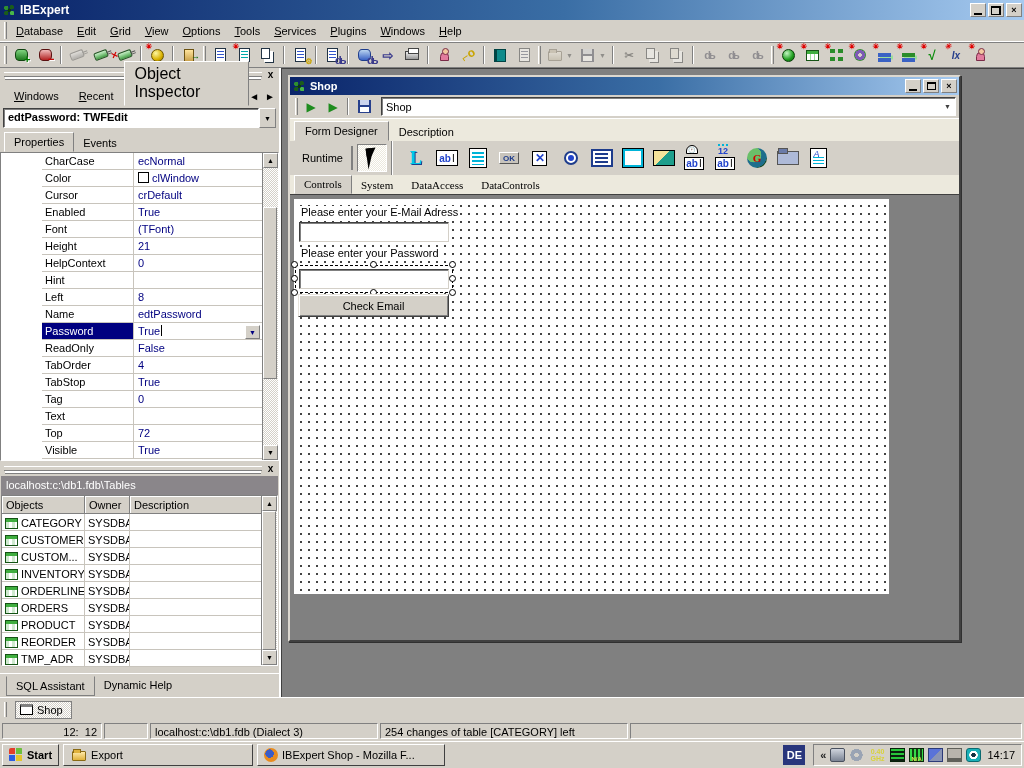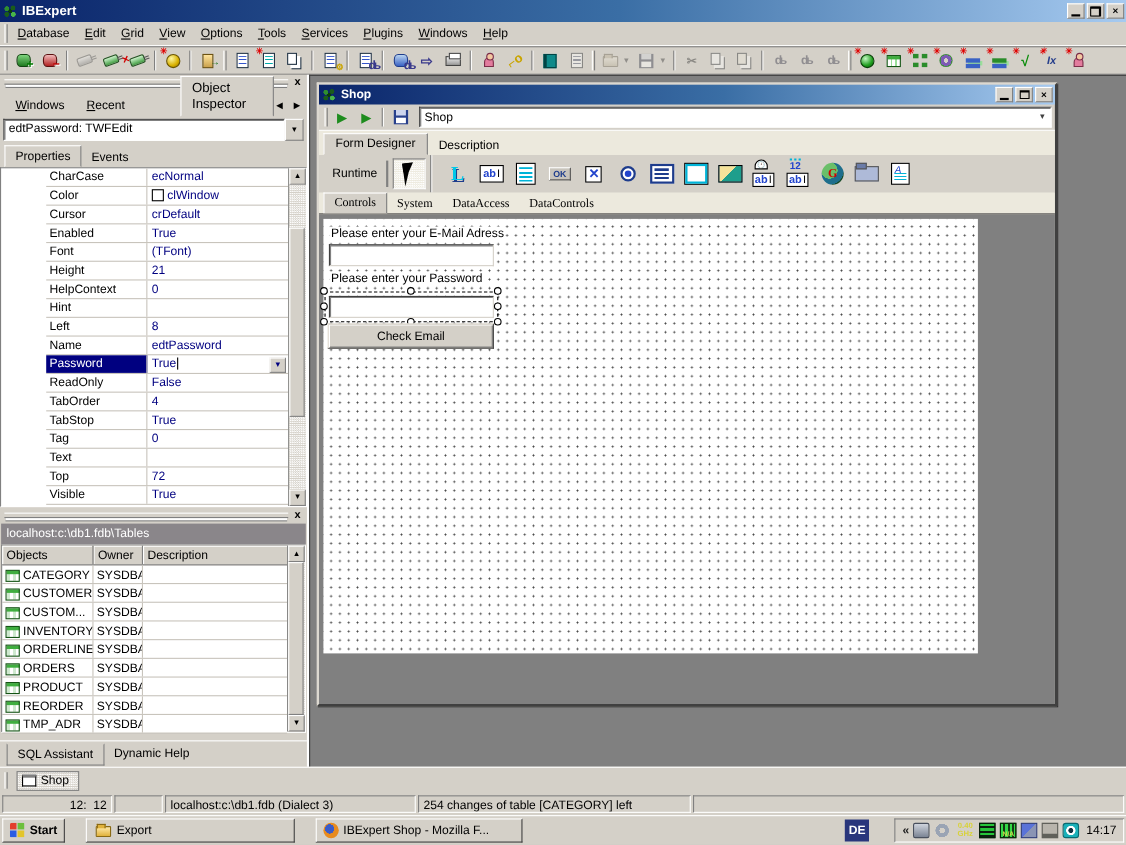--- a/index.html
+++ b/index.html
@@ -91,23 +91,23 @@
 
   
   .dock { width:281px; height:629px; background:#d4d0c8; border-right:2px solid #fff; display:flex; flex-direction:column; position:relative; }
   .grip-row { height:12px; display:flex; align-items:center; padding:0 2px; }
   .grip-lines { flex:1; height:5px; border-top:1px solid #fff; border-bottom:1px solid #808080; margin:0 2px;
     box-shadow:0 3px 0 -1px #fff, 0 4px 0 -1px #808080; }
   .x-btn { width:13px; height:12px; display:flex; align-items:center; justify-content:center; font-size:10px; font-weight:bold; color:#000; }
   .dock-tabs { height:26px; display:flex; align-items:flex-end; padding:0 4px; }
   .dtab { padding:3px 10px 4px; color:#000; }
   .dtab.flat::first-letter { text-decoration:underline; }
-  .dtab.active { border:1px solid; border-color:#fff #808080 transparent #fff; background:#d4d0c8; font-size:12px;margin-left:40px; }
+  .dtab.active { border:1px solid; border-color:#fff #808080 transparent #fff; background:#d4d0c8; font-size:16px; }
   .dtab-arrows { margin-left:auto; display:flex; gap:6px; font-size:10px; padding-bottom:4px; }
-  .combo { margin:2px 3px; height:20px; display:flex; }
+  .combo { margin:2px 3px; height:20px; display:flex;font-weight:bold; }
   .combo .cfield { flex:1; background:#fff; border:1px solid; border-color:#404040 #fff #fff #404040; box-shadow:inset 1px 1px 0 #808080; padding:2px 4px; }
   .combo .cbtn { width:17px; display:flex; align-items:center; justify-content:center; font-size:7px; }
   .insp-tabs { height:22px; display:flex; align-items:flex-end; padding:4px 4px 0; }
   .itab { padding:3px 9px; }
   .itab.active { border:1px solid; border-color:#fff #808080 transparent #fff; }
 
   .propgrid { height:309px; display:flex; border:1px solid; border-color:#808080 #fff #fff #808080; background:#fff; }
   .prows { flex:1; overflow:hidden;padding-left:41px; }
   .prow { height:17px; display:flex; border-bottom:1px solid #c8c4bc; }
   .pname { width:92px; padding:2px 2px 0 3px; border-right:1px solid #c8c4bc; white-space:nowrap; overflow:hidden; }
@@ -207,21 +207,21 @@
   
   .windowbar { position:absolute; left:0; top:697px; width:1024px; height:24px; border-top:1px solid #fff; display:flex; align-items:center; padding:2px 2px; }
   .shoptab { margin-left:6px; height:18px; display:flex; align-items:center; gap:4px; padding:0 8px 0 4px;
     border:1px solid #808080; background:repeating-conic-gradient(#fff 0 25%, #d4d0c8 0 50%) 0 0/2px 2px; }
   .wicon { width:13px; height:11px; background:#fff; border:1px solid #000; border-top:3px solid #808080; }
 
   .statusbar { position:absolute; left:0; top:721px; width:1024px; height:20px; display:flex; gap:2px; padding:2px 2px; background:#d4d0c8; }
   .scell { border:1px solid; border-color:#808080 #fff #fff #808080; padding:2px 4px 0; white-space:pre; overflow:hidden; }
   .sc1 { width:100px; text-align:right; } .sc2 { width:44px; } .sc3 { width:228px; } .sc4 { width:248px; } .sc5 { flex:1; }
 
-  .taskbar { position:absolute; left:0; top:741px; width:1024px; height:27px; background:#d4d0c8; border-top:1px solid #fff; display:flex; align-items:center; padding:0 2px; gap:19px; }
+  .taskbar { position:absolute; left:0; top:741px; width:1024px; height:27px; background:#d4d0c8; border-top:1px solid #fff; display:flex; align-items:center; padding:0 2px; gap:4px; }
   .taskbtn { height:22px; display:flex; align-items:center; gap:4px; padding:0 6px;
     border:1px solid; border-color:#fff #404040 #404040 #fff; background:#d4d0c8; white-space:nowrap; overflow:hidden; }
   .taskbtn.pressed { border-color:#404040 #fff #fff #404040; background:repeating-conic-gradient(#fff 0 25%, #d4d0c8 0 50%) 0 0/2px 2px; font-weight:bold; }
   .startflag { width:14px; height:14px; background:
     linear-gradient(#e33e2b,#e33e2b) 0 0/6px 6px no-repeat,
     linear-gradient(#6cbf3c,#6cbf3c) 7px 0/6px 6px no-repeat,
     linear-gradient(#2b5de3,#2b5de3) 0 7px/6px 6px no-repeat,
     linear-gradient(#e3c52b,#e3c52b) 7px 7px/6px 6px no-repeat; border-radius:2px; }
   .ffx { width:14px; height:14px; border-radius:50%; background:radial-gradient(circle at 40% 40%, #3a5cc8 35%, #e88b1e 36%); }
   .tray-lang { width:22px; height:20px; background:#29367c; color:#fff; display:flex; align-items:center; justify-content:center; font-weight:bold; margin-left:auto; }

